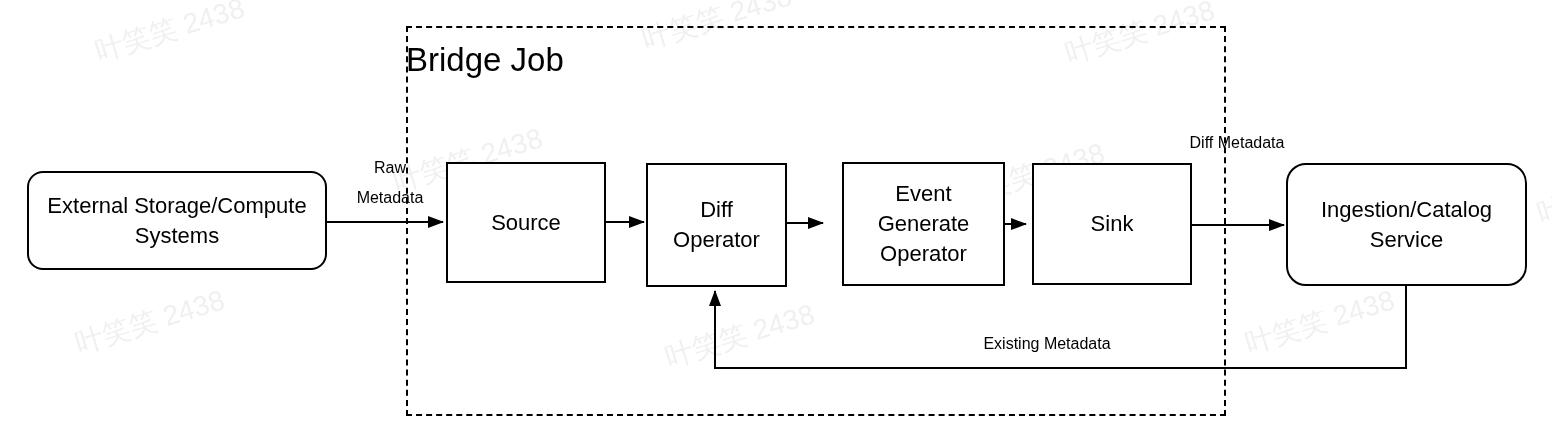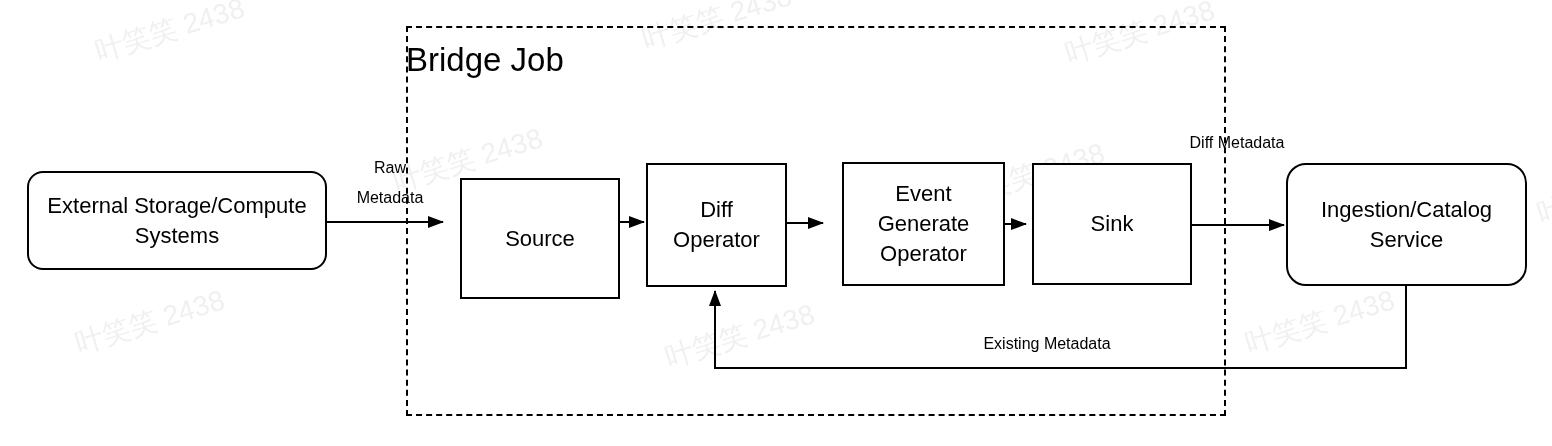--- a/index.html
+++ b/index.html
@@ -55,21 +55,21 @@
     align-items: center;
     justify-content: center;
     text-align: center;
     font-size: 22px;
     line-height: 30px;
     z-index: 2;
   }
   .node .lbl { display: inline-block; }
   .node-external  { left: 27px;   top: 171px; width: 300px; height: 99px;  border-radius: 16px; }
   .node-external .lbl { width: 280px; }
-  .node-source    { left: 460px;  top: 162px; width: 160px; height: 121px; margin-top: 16px; }
+  .node-source    { left: 446px;  top: 162px; width: 160px; height: 121px; }
   .node-diff      { left: 646px;  top: 163px; width: 141px; height: 124px; }
   .node-diff .lbl { width: 100px; }
   .node-ego       { left: 825px;  top: 162px; width: 163px; height: 124px; margin-left: 17px; }
   .node-ego .lbl  { width: 112px; }
   .node-sink      { left: 1032px; top: 163px; width: 160px; height: 122px; }
   .node-ingestion { left: 1286px; top: 163px; width: 241px; height: 123px; border-radius: 20px; }
   .node-ingestion .lbl { width: 200px; }
   
   .edge-label {
     position: absolute;

